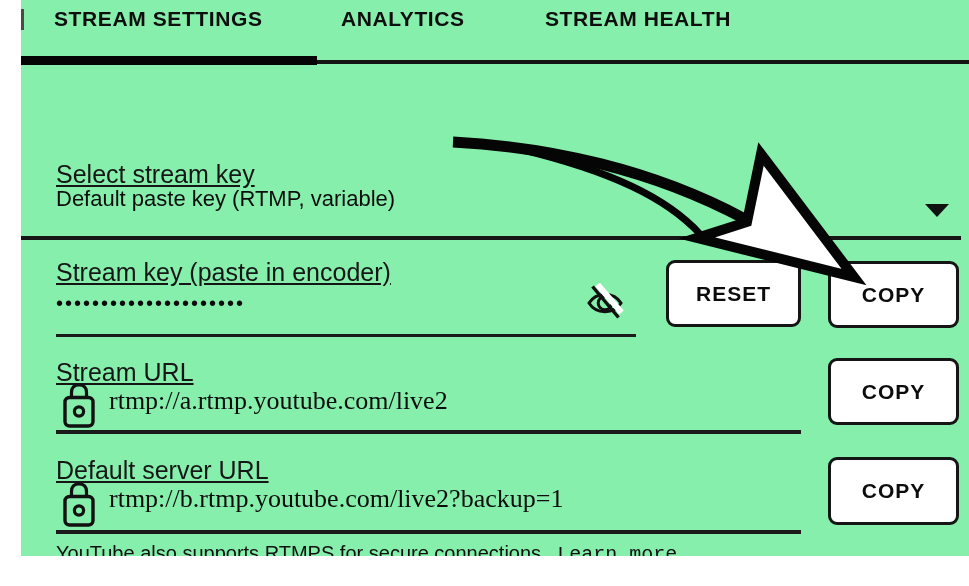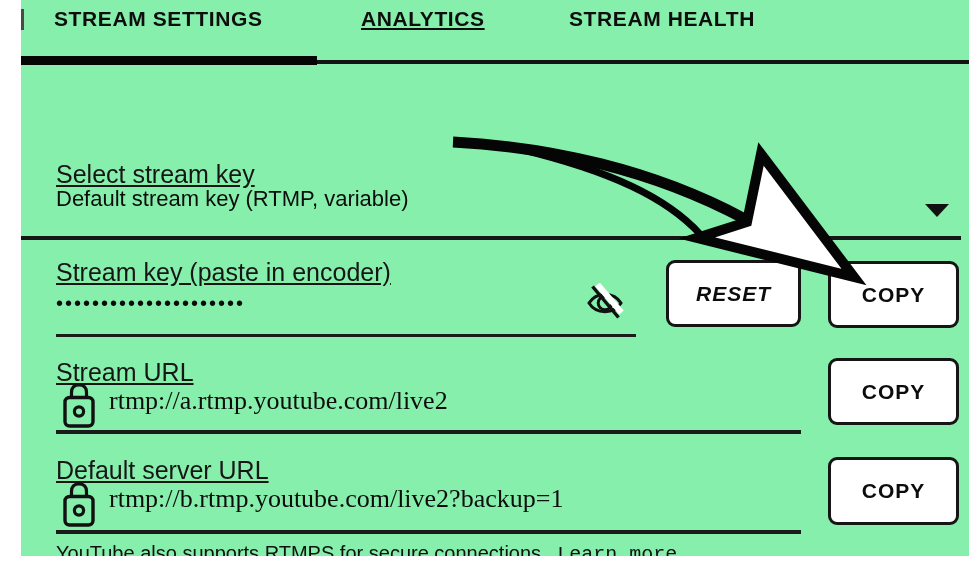--- a/index.html
+++ b/index.html
@@ -43,21 +43,21 @@
 
   .url-text { position: absolute; font-size: 26px; color: #0c0c0c; white-space: nowrap; font-family: Liberation Serif, serif; }
 
   
   .btn {
     position: absolute; display: flex; align-items: center; justify-content: center;
     background: #ffffff; border: 3px solid #151515; border-radius: 9px;
     font-size: 21px; font-weight: 700; letter-spacing: 1px; color: #0c0c0c;
     cursor: pointer; font-family: inherit;
   }
-  .btn-reset { left: 645px; top: 260px; width: 135px; height: 67px; font-style: italic; }
+  .btn-reset { left: 645px; top: 260px; width: 135px; height: 67px; }
   .btn-copy1 { left: 807px; top: 261px; width: 131px; height: 67px; }
   .btn-copy2 { left: 807px; top: 358px; width: 131px; height: 67px; }
   .btn-copy3 { left: 807px; top: 457px; width: 131px; height: 68px; }
 
   .note { position: absolute; left: 35px; top: 542px; font-size: 20px; color: #101010; white-space: nowrap; }
   .note a { color: #101010; text-decoration: none; cursor: pointer; }
 
   .icon-box { position: absolute; }
   .edge-artifact { position: absolute; left: 0; top: 9px; width: 3px; height: 21px; background: #4a4a4a; }
 
@@ -65,28 +65,28 @@
   .overlay { position: absolute; left: 0; top: 0; z-index: 40; pointer-events: none; }
 </style>
 </head>
 <body>
 
 <div id="screen">
 
   <div class="edge-artifact"></div>
 
   <div class="tab" style="left:33px;">STREAM SETTINGS</div>
-  <div class="tab" style="left:340px;text-decoration:underline;">ANALYTICS</div>
-  <div class="tab" style="left:548px;">STREAM HEALTH</div>
+  <div class="tab" style="left:320px;">ANALYTICS</div>
+  <div class="tab" style="left:524px;">STREAM HEALTH</div>
   <div class="tab-underline-full"></div>
   <div class="tab-indicator"></div>
 
 
   <div class="field-label" style="left:35px; top:160px;">Select stream key</div>
-  <div class="select-value">Default stream key (RTMP, variable)</div>
+  <div class="select-value">Default paste key (RTMP, variable)</div>
   <div class="caret-down"></div>
   <div class="divider-full"></div>
 
   <div class="field-label" style="left:35px; top:258px;">Stream key (paste in encoder)</div>
   <div class="masked-dots">•••••••••••••••••••••</div>
 
   <div class="icon-box" style="left:564px; top:283px;">
     <svg width="40" height="40" viewBox="0 0 40 40">
       <path d="M4 20 C 11 8.5, 29 8.5, 36 20 C 29 31.5, 11 31.5, 4 20 Z" fill="none" stroke="#111" stroke-width="3"></path>
       <circle cx="20" cy="20" r="6.8" fill="none" stroke="#111" stroke-width="3"></circle>

